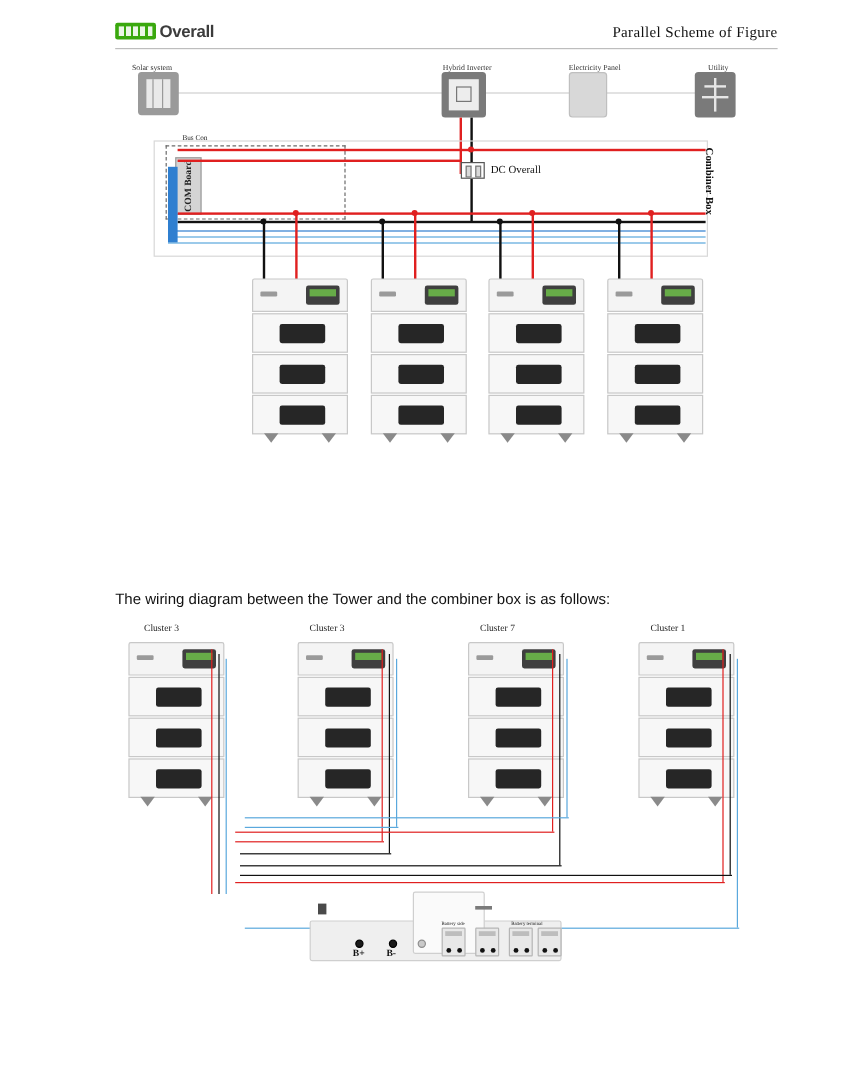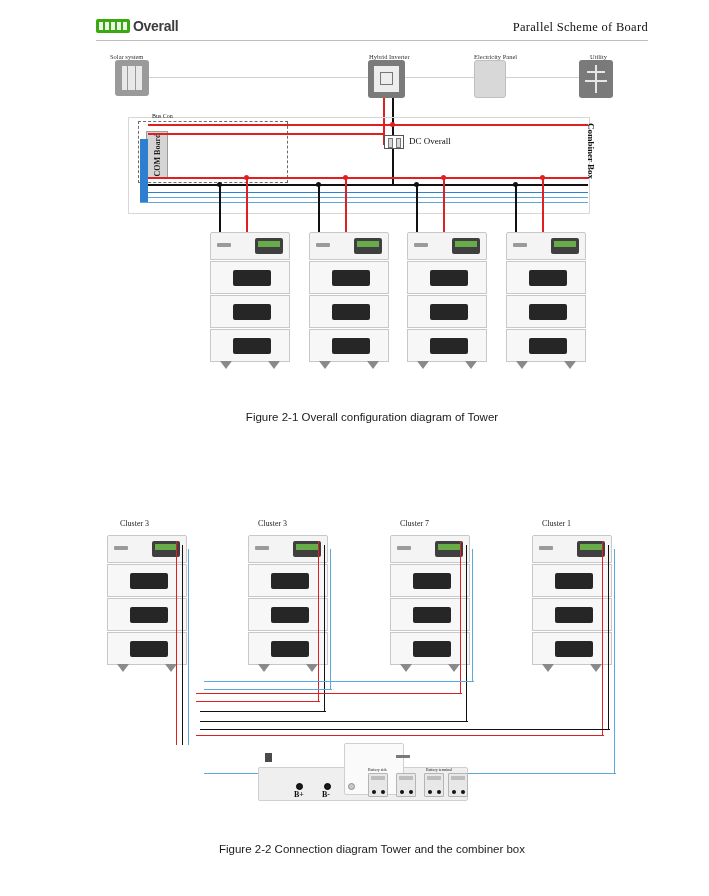--- a/index.html
+++ b/index.html
@@ -288,21 +288,21 @@
 </head>
 <body>
 
 <div class="page">
 
   <div class="header">
     <div class="logo">
       <div class="logo-mark"></div>
       <div class="logo-text">Overall</div>
     </div>
-    <div class="header-title">Parallel Scheme of Board</div>
+    <div class="header-title">Parallel Scheme of Figure</div>
   </div>
   <div class="header-rule"></div>
 
   <div class="fig1">
 
     <div class="devlabel" style="left:14px; top:8px;">Solar system</div>
     <div class="devlabel" style="left:273px; top:8px;">Hybrid Inverter</div>
     <div class="devlabel" style="left:378px; top:8px;">Electricity Panel</div>
     <div class="devlabel" style="left:494px; top:8px;">Utility</div>
 
@@ -443,22 +443,22 @@
           <div class="slot"></div>
         </div>
       <div class="mod" style="top:97px;">
           <div class="slot"></div>
         </div>
       <div class="foot" style="left:10px;"></div>
       <div class="foot" style="left:58px;"></div>
     </div>
   </div>
 
-  <div class="figcaption" style="top:411px;">Figure 2-1 Overall configuration diagram of Tower</div>
-
+
+  <div class="bodytext" style="top:492px;">The wiring diagram between the Tower and the combiner box is as follows:</div>
 
   <div class="fig2">
 
     <div class="cluster-label" style="left:24px; top:4px;">Cluster 3</div>
     <div class="cluster-label" style="left:162px; top:4px;">Cluster 3</div>
     <div class="cluster-label" style="left:304px; top:4px;">Cluster 7</div>
     <div class="cluster-label" style="left:446px; top:4px;">Cluster 1</div>
 
     <div class="tower" style="left:11px; top:20px;">
       <div class="head">
@@ -586,15 +586,14 @@
     <div class="breaker" style="left:352px; top:258px; width:20px; height:24px;">
       <div class="cap"></div>
         <div class="dot" style="left:3px;"></div>
         <div class="dot" style="left:12px;"></div>
     </div>
 
     <div class="smalllabel" style="left:272px; top:252px; font-size:4px;">Battery side</div>
     <div class="smalllabel" style="left:330px; top:252px; font-size:4px;">Battery terminal</div>
   </div>
 
-  <div class="figcaption" style="top:843px;">Figure 2-2 Connection diagram Tower and the combiner box</div>
 
 </div>
 
 </body></html>

